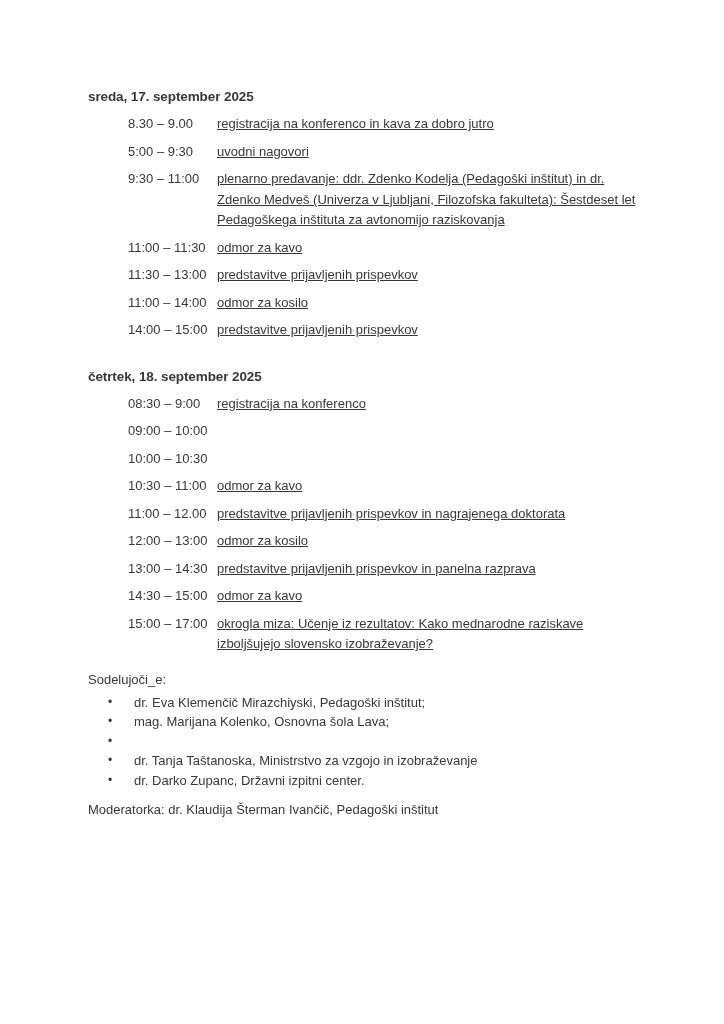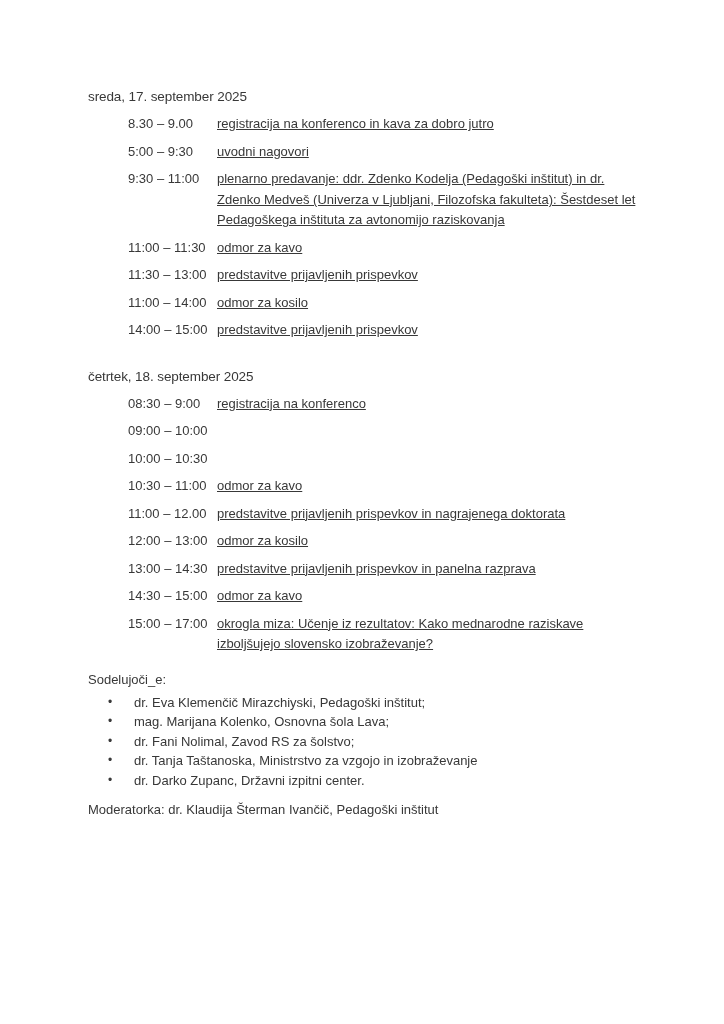--- a/index.html
+++ b/index.html
@@ -12,21 +12,21 @@
   }
   .page {
     width: 724px; height: 1024px;
     background: #ffffff;
     padding: 86px 60px 40px 88px;
     overflow: hidden;
   }
   .content { width: 555px; }
   .day-title {
     font-size: 13.5px;
-    font-weight: normal;
+    font-weight: bold;
     line-height: 21px;
     margin-bottom: 7px;
     letter-spacing: -0.1px;
   }
   .day-section-2 .day-title { margin-top: 25px; }
   .row {
     display: flex;
     line-height: 20.5px;
     font-size: 13px;
     margin-bottom: 7px;
@@ -140,21 +140,20 @@
       <li class="participant-item">
         <span class="bullet">•</span>
         <span class="participant-text">dr. Eva Klemenčič Mirazchiyski, Pedagoški inštitut;</span>
       </li>
       <li class="participant-item">
         <span class="bullet">•</span>
         <span class="participant-text">mag. Marijana Kolenko, Osnovna šola Lava;</span>
       </li>
       <li class="participant-item">
         <span class="bullet">•</span>
-        <span class="participant-text">dr. Fani Nolimal, Zavod RS za šolstvo;</span>
       </li>
       <li class="participant-item">
         <span class="bullet">•</span>
         <span class="participant-text">dr. Tanja Taštanoska, Ministrstvo za vzgojo in izobraževanje</span>
       </li>
       <li class="participant-item">
         <span class="bullet">•</span>
         <span class="participant-text">dr. Darko Zupanc, Državni izpitni center.</span>
       </li>
     </ul>

